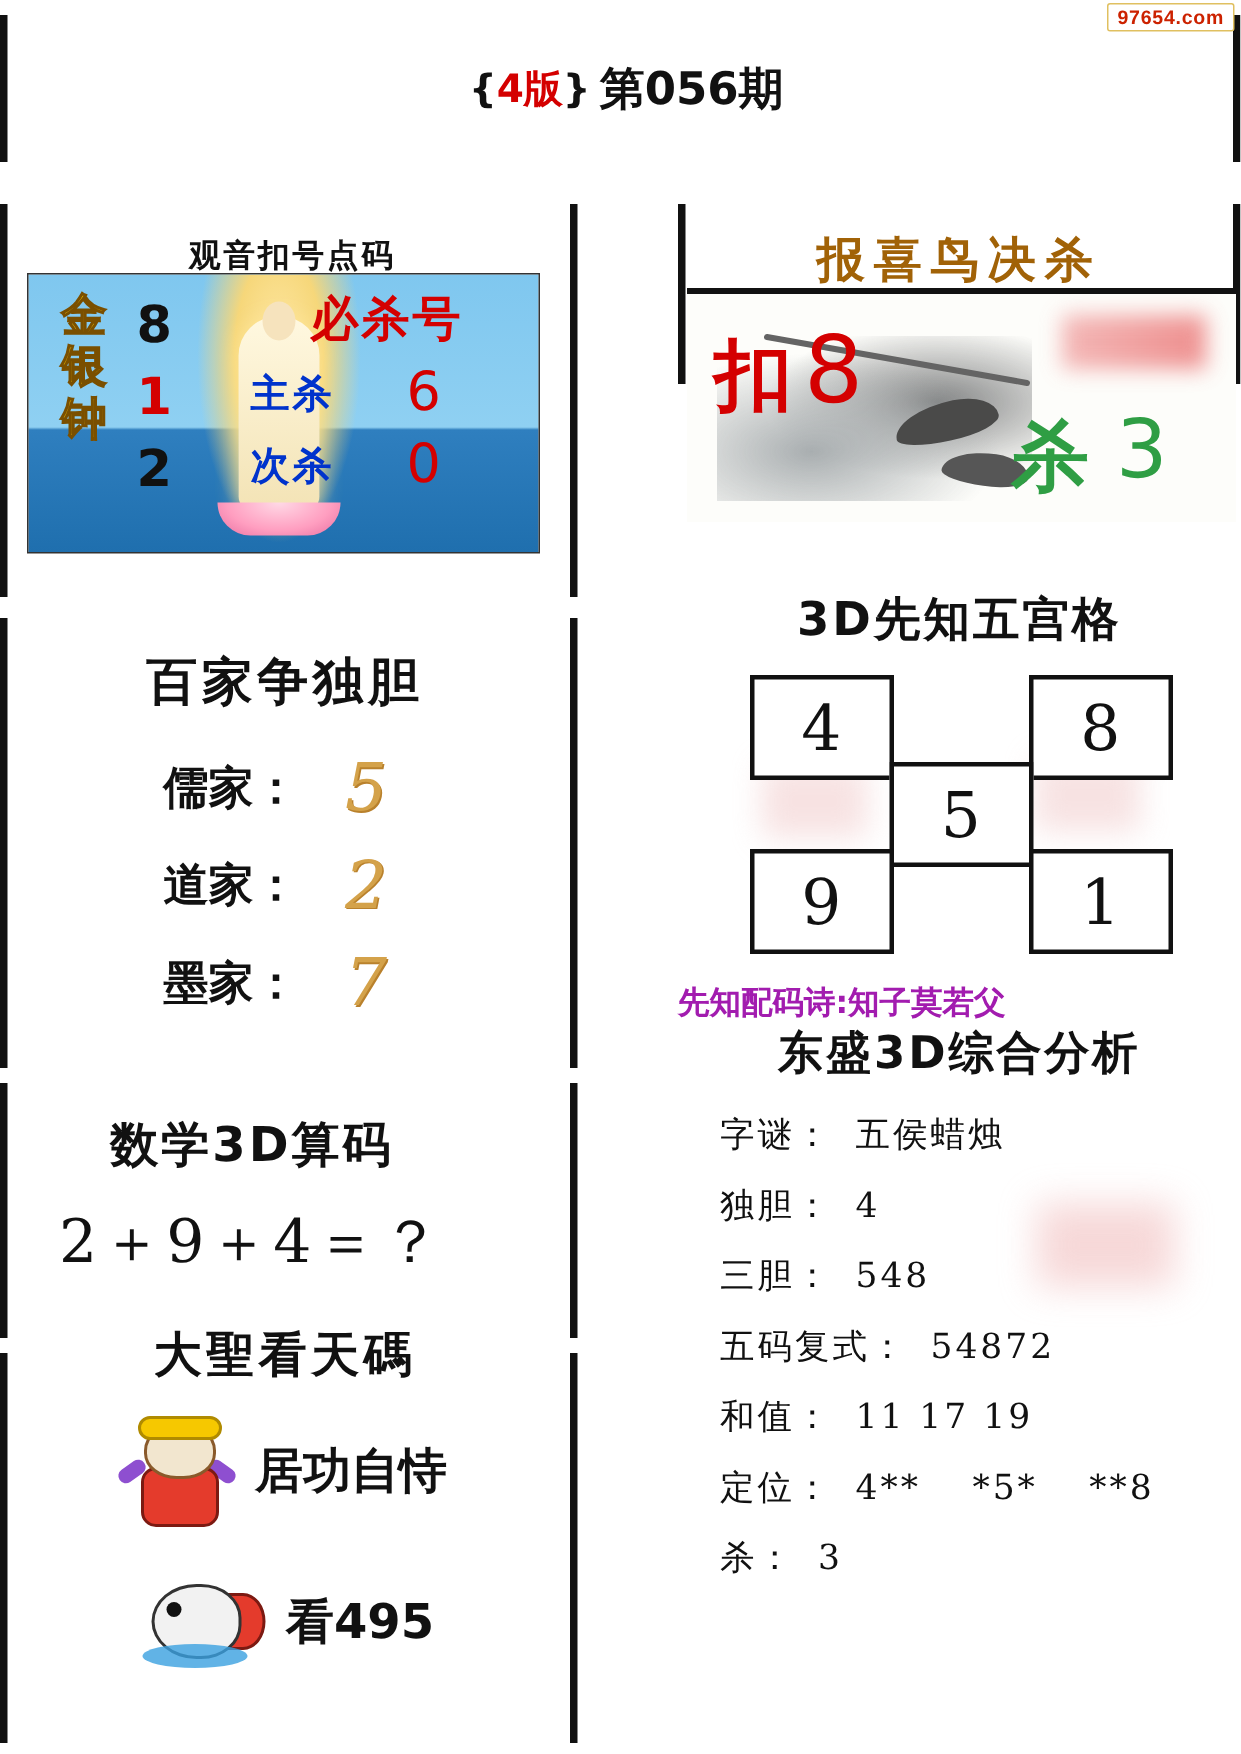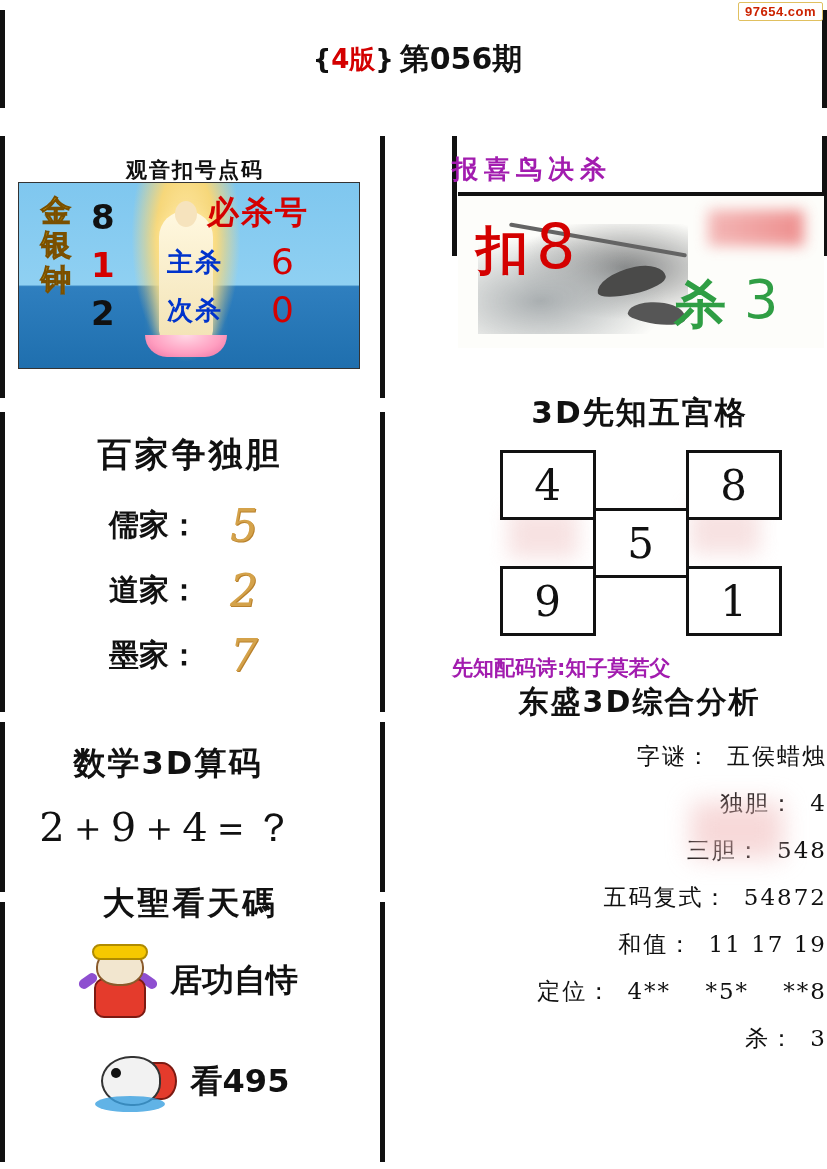--- a/index.html
+++ b/index.html
@@ -180,22 +180,22 @@
     position:absolute;left:20px;top:22px;width:10px;height:10px;
     background:#111;border-radius:50%;
   }
   .fish-wave{
     position:absolute;left:4px;top:50px;width:70px;height:16px;
     background:#3aa0e0;border-radius:50%;opacity:.8;
   }
 
   
   .baoxi-title{
-    text-align:left;font-family:"DejaVu Sans",sans-serif;font-weight:bold;
-    font-size:26px;color:#a21caf;letter-spacing:6px;
+    text-align:center;font-family:"DejaVu Sans",sans-serif;font-weight:bold;
+    font-size:32px;color:#a16207;letter-spacing:6px;
   }
   .bird-box{
     position:absolute;left:6px;top:70px;width:366px;height:152px;
     background:#fdfdfa;border-top:4px solid #111;overflow:hidden;
   }
   .bird-art{
     position:absolute;left:20px;top:28px;width:210px;height:110px;
     background:
       radial-gradient(ellipse at 30% 70%, #9aa0a3 0%, rgba(154,160,163,0) 60%),
       radial-gradient(ellipse at 70% 40%, #6d6f70 0%, rgba(109,111,112,0) 55%);
@@ -265,21 +265,21 @@
   }
 
   
   .an-title{
     text-align:center;font-family:"DejaVu Sans",sans-serif;font-weight:bold;
     font-size:30px;color:#111;letter-spacing:2px;
   }
   .an-list{margin:18px 0 0 28px;}
   .an-row{
     font-family:"DejaVu Serif",serif;font-size:23px;color:#111;
-    margin-bottom:16px;letter-spacing:2px;text-align:right;
+    margin-bottom:16px;letter-spacing:2px;
   }
   .an-row .lab{margin-right:6px;}
   .an-blur{
     position:absolute;right:44px;top:300px;width:92px;height:56px;
     background:#f0b9b9;filter:blur(12px);opacity:.55;
   }
 </style>
 </head>
 <body>
 

